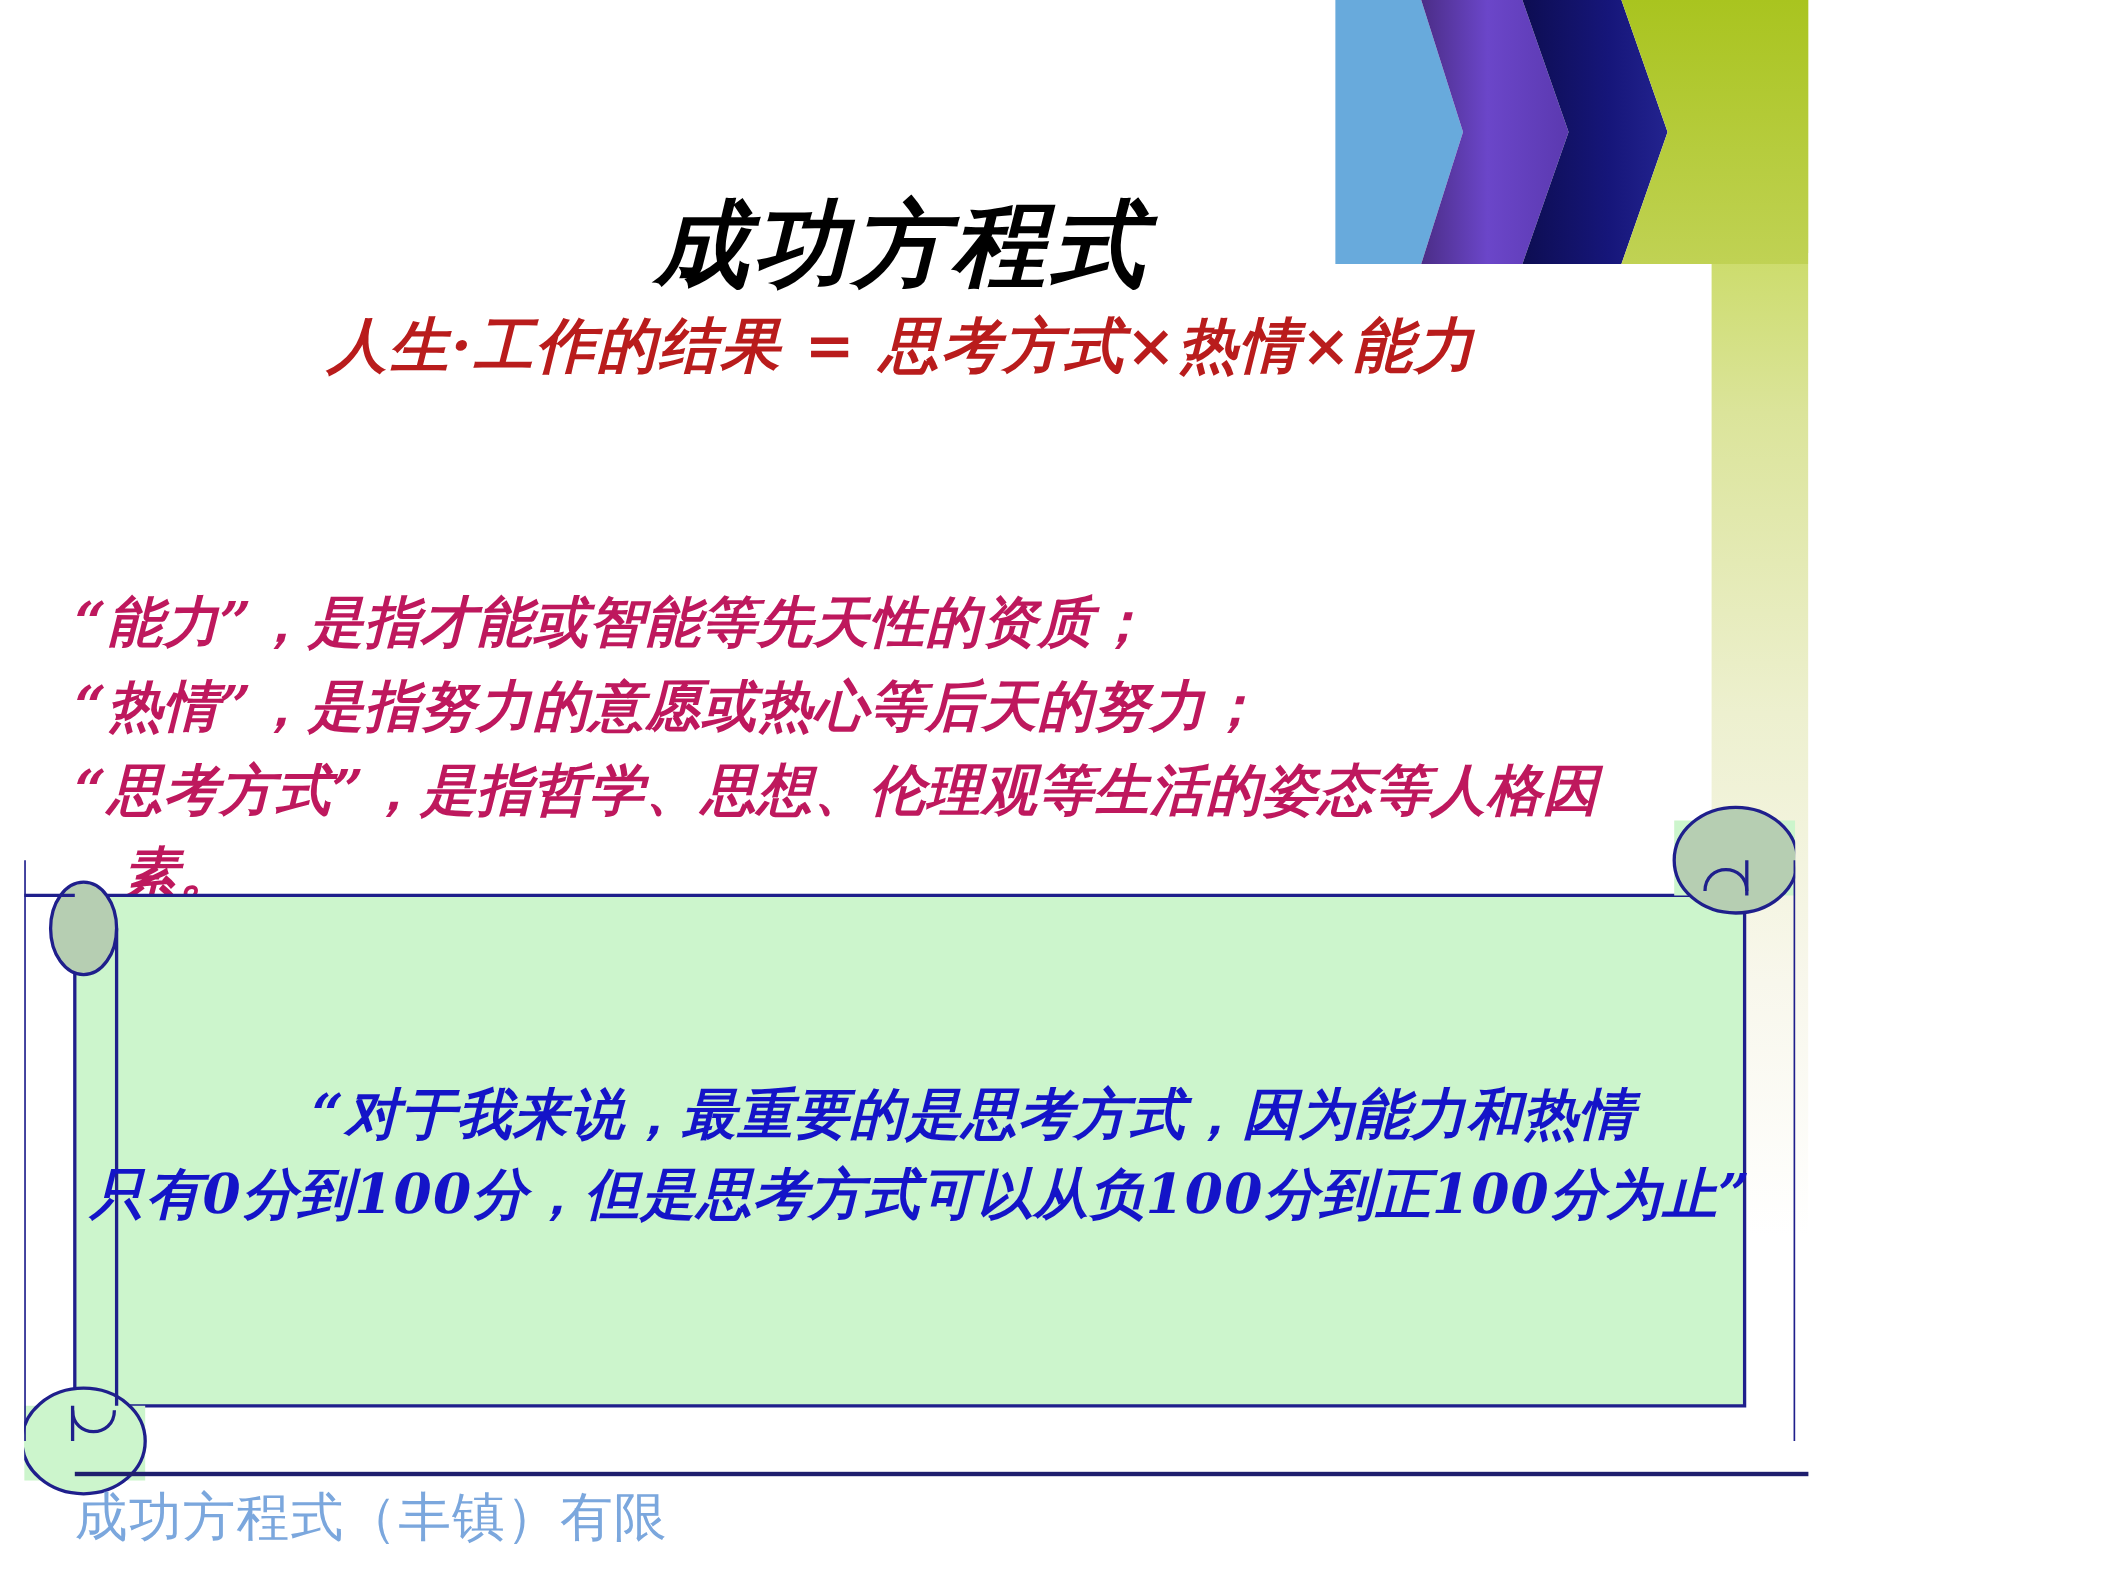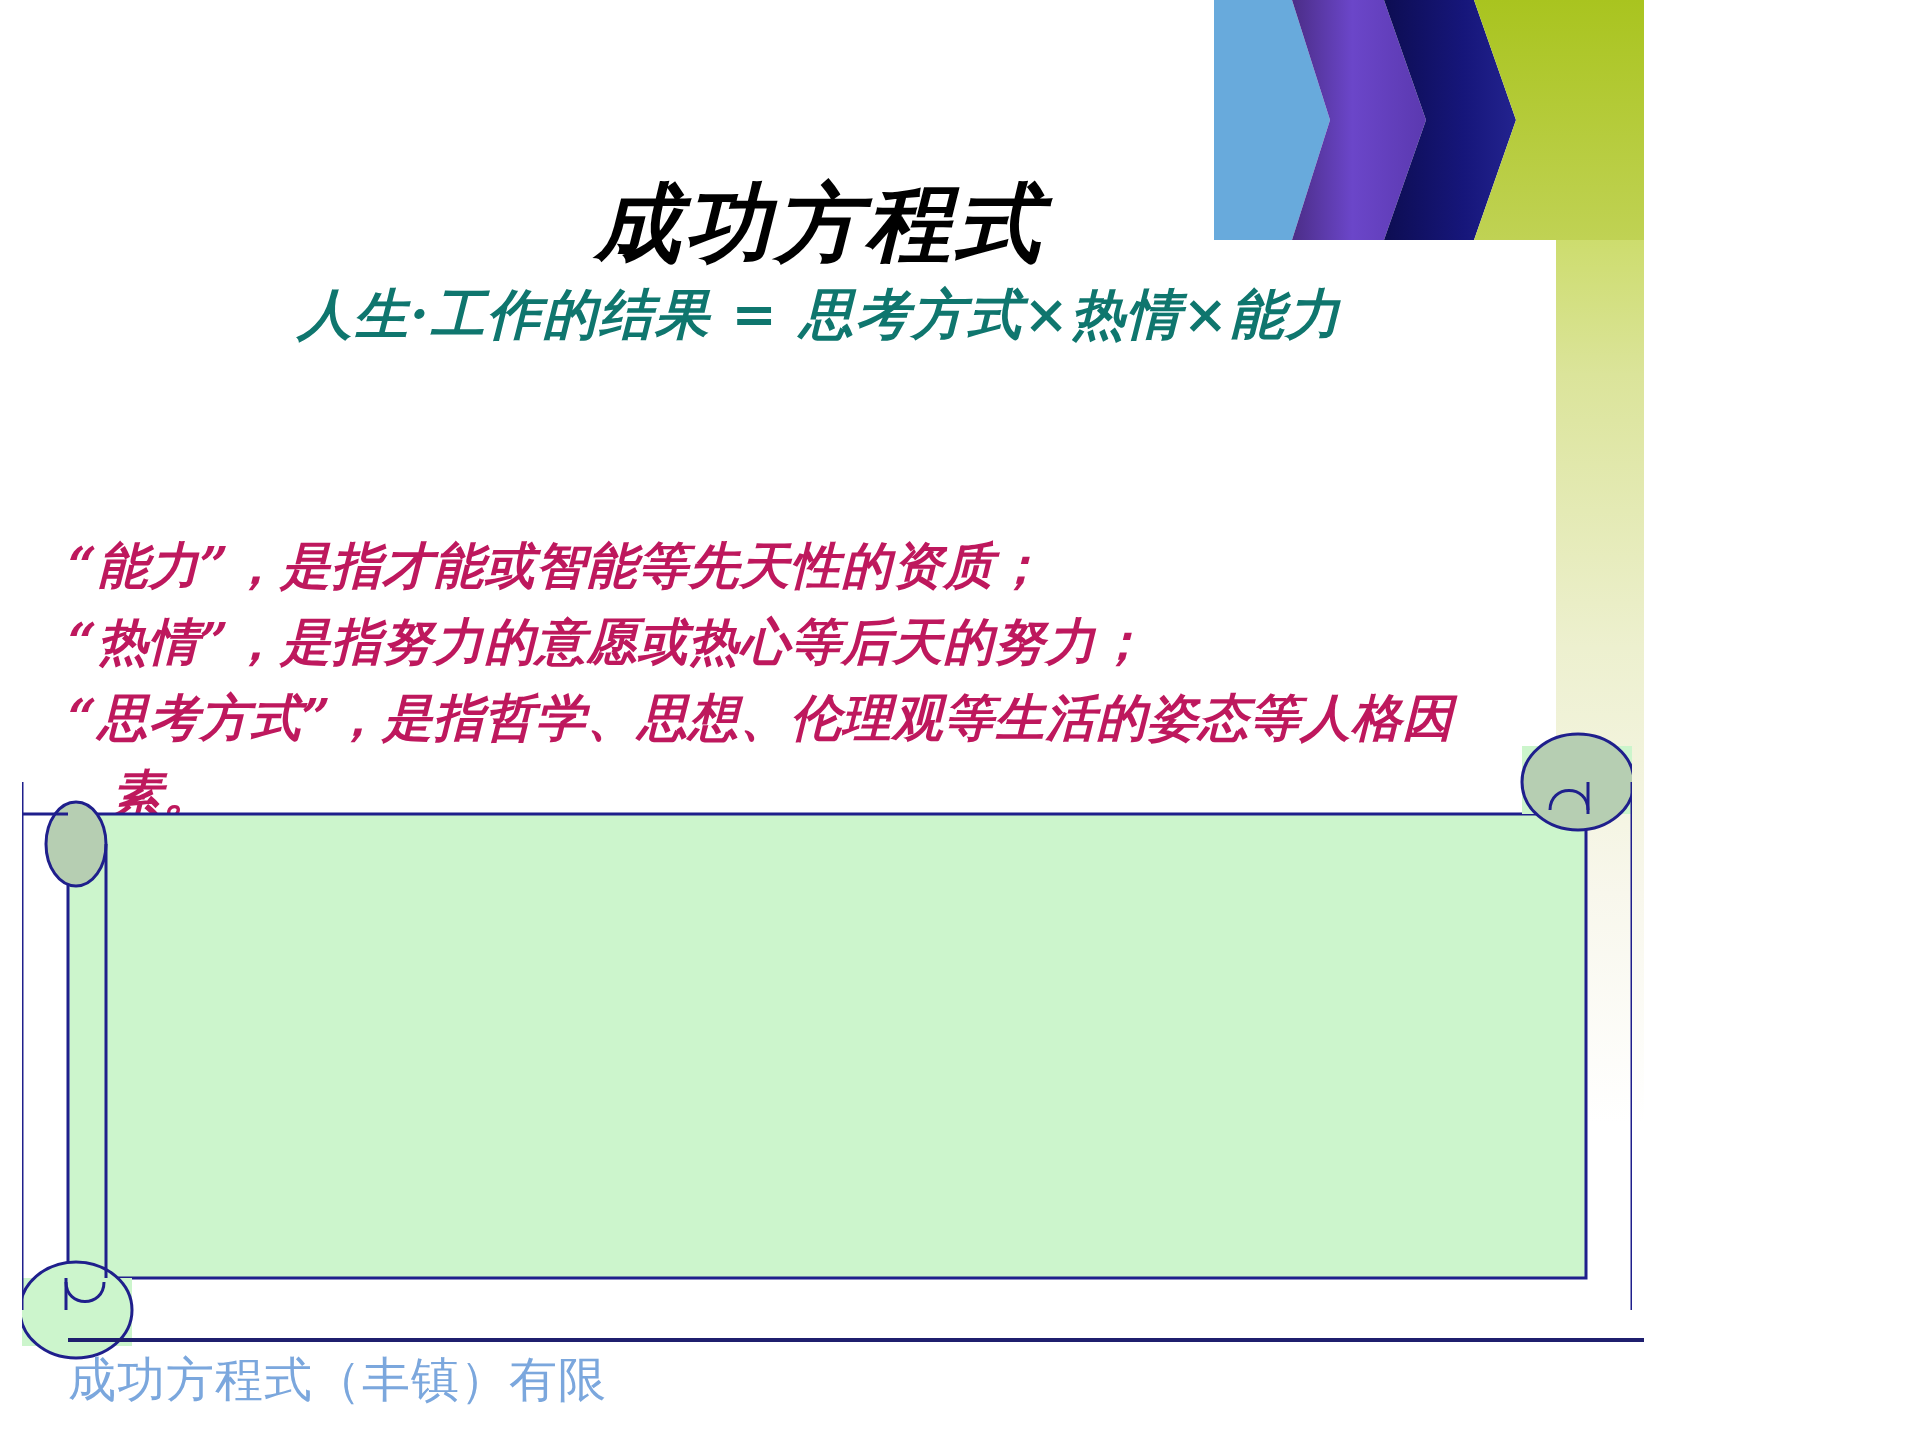--- a/index.html
+++ b/index.html
@@ -72,21 +72,21 @@
     letter-spacing: 4px;
     margin: 0;
     white-space: nowrap;
   }
   .slide-subtitle {
     font-family: "DejaVu Serif", "Liberation Serif", serif;
     font-weight: bold;
     font-style: italic;
     font-size: 54px;
     line-height: 1.1;
-    color: #0f766e;
+    color: #b91c1c;
     letter-spacing: 2px;
     margin: 18px 0 0 0;
     white-space: nowrap;
   }
 
   
   .body-block {
     position: absolute;
     top: 528px;
     left: 68px;
@@ -243,18 +243,22 @@
       <line x1="44" y1="584" x2="44" y2="552" stroke="#1f1f8c" stroke-width="3"></line>
 
       <line x1="0" y1="56" x2="0" y2="584" stroke="#1f1f8c" stroke-width="3"></line>
 
       <ellipse cx="54" cy="118" rx="30" ry="42" fill="#b6ceb2" stroke="#1f1f8c" stroke-width="3"></ellipse>
       <line x1="84" y1="118" x2="84" y2="552" stroke="#1f1f8c" stroke-width="3"></line>
       <path d="M 0 88 L 46 88" stroke="#1f1f8c" stroke-width="3" fill="none"></path>
       <path d="M 24 88 C 24 56, 84 56, 84 88" fill="none" stroke="#1f1f8c" stroke-width="0"></path>
     </svg>
 
+    <div class="scroll-text">
+      <p class="quote-line first">“对于我来说，最重要的是思考方式，因为能力和热情</p>
+      <p class="quote-line">只有0分到100分，但是思考方式可以从负100分到正100分为止”</p>
+    </div>
   </div>
 
   <div class="footer-rule"></div>
   <div class="footer-text">成功方程式（丰镇）有限</div>
 
 </div>
 
 </body></html>

